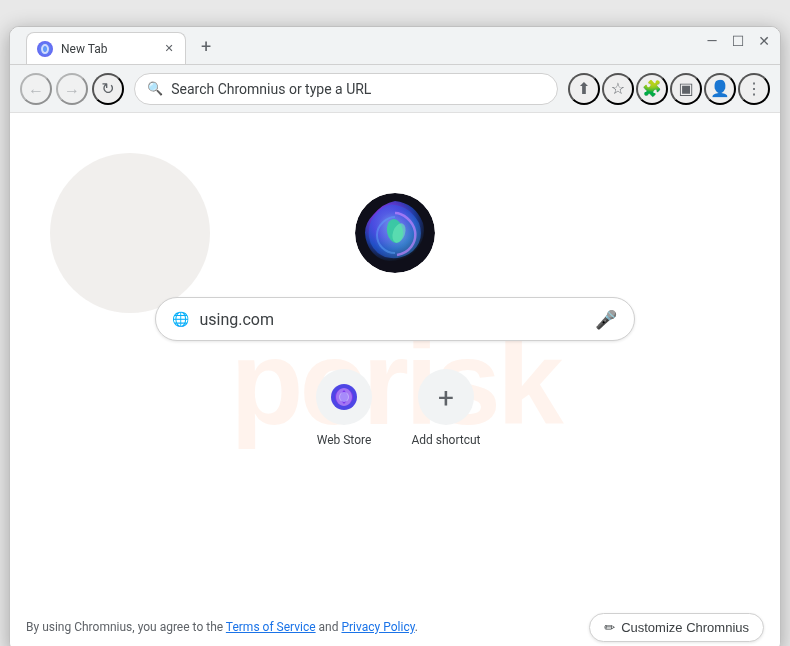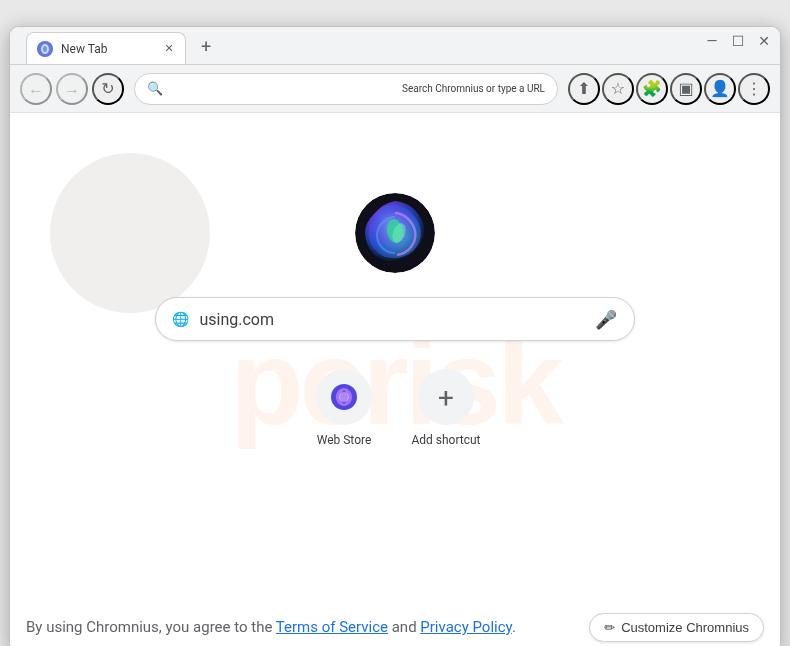--- a/index.html
+++ b/index.html
@@ -161,25 +161,24 @@
       margin: 0 6px;
     }
 
     .address-icon {
       font-size: 13px;
       color: #5f6368;
     }
 
     .address-text {
       flex: 1;
-      font-size: 10px;
+      font-size: 14px;
       color: #3c4043;
       white-space: nowrap;
       overflow: hidden;
-      text-align: right;
     }
 
     .toolbar-right {
       display: flex;
       align-items: center;
       gap: 2px;
     }
 
     
     .page-content {
@@ -317,21 +316,21 @@
       left: 0;
       right: 0;
       height: 48px;
       display: flex;
       align-items: center;
       padding: 0 16px;
       justify-content: space-between;
     }
 
     .footer-text {
-      font-size: 15px;
+      font-size: 12px;
       color: #5f6368;
     }
 
     .footer-link {
       color: #1a73e8;
       text-decoration: underline;
       cursor: pointer;
     }
 
     .customize-btn {

